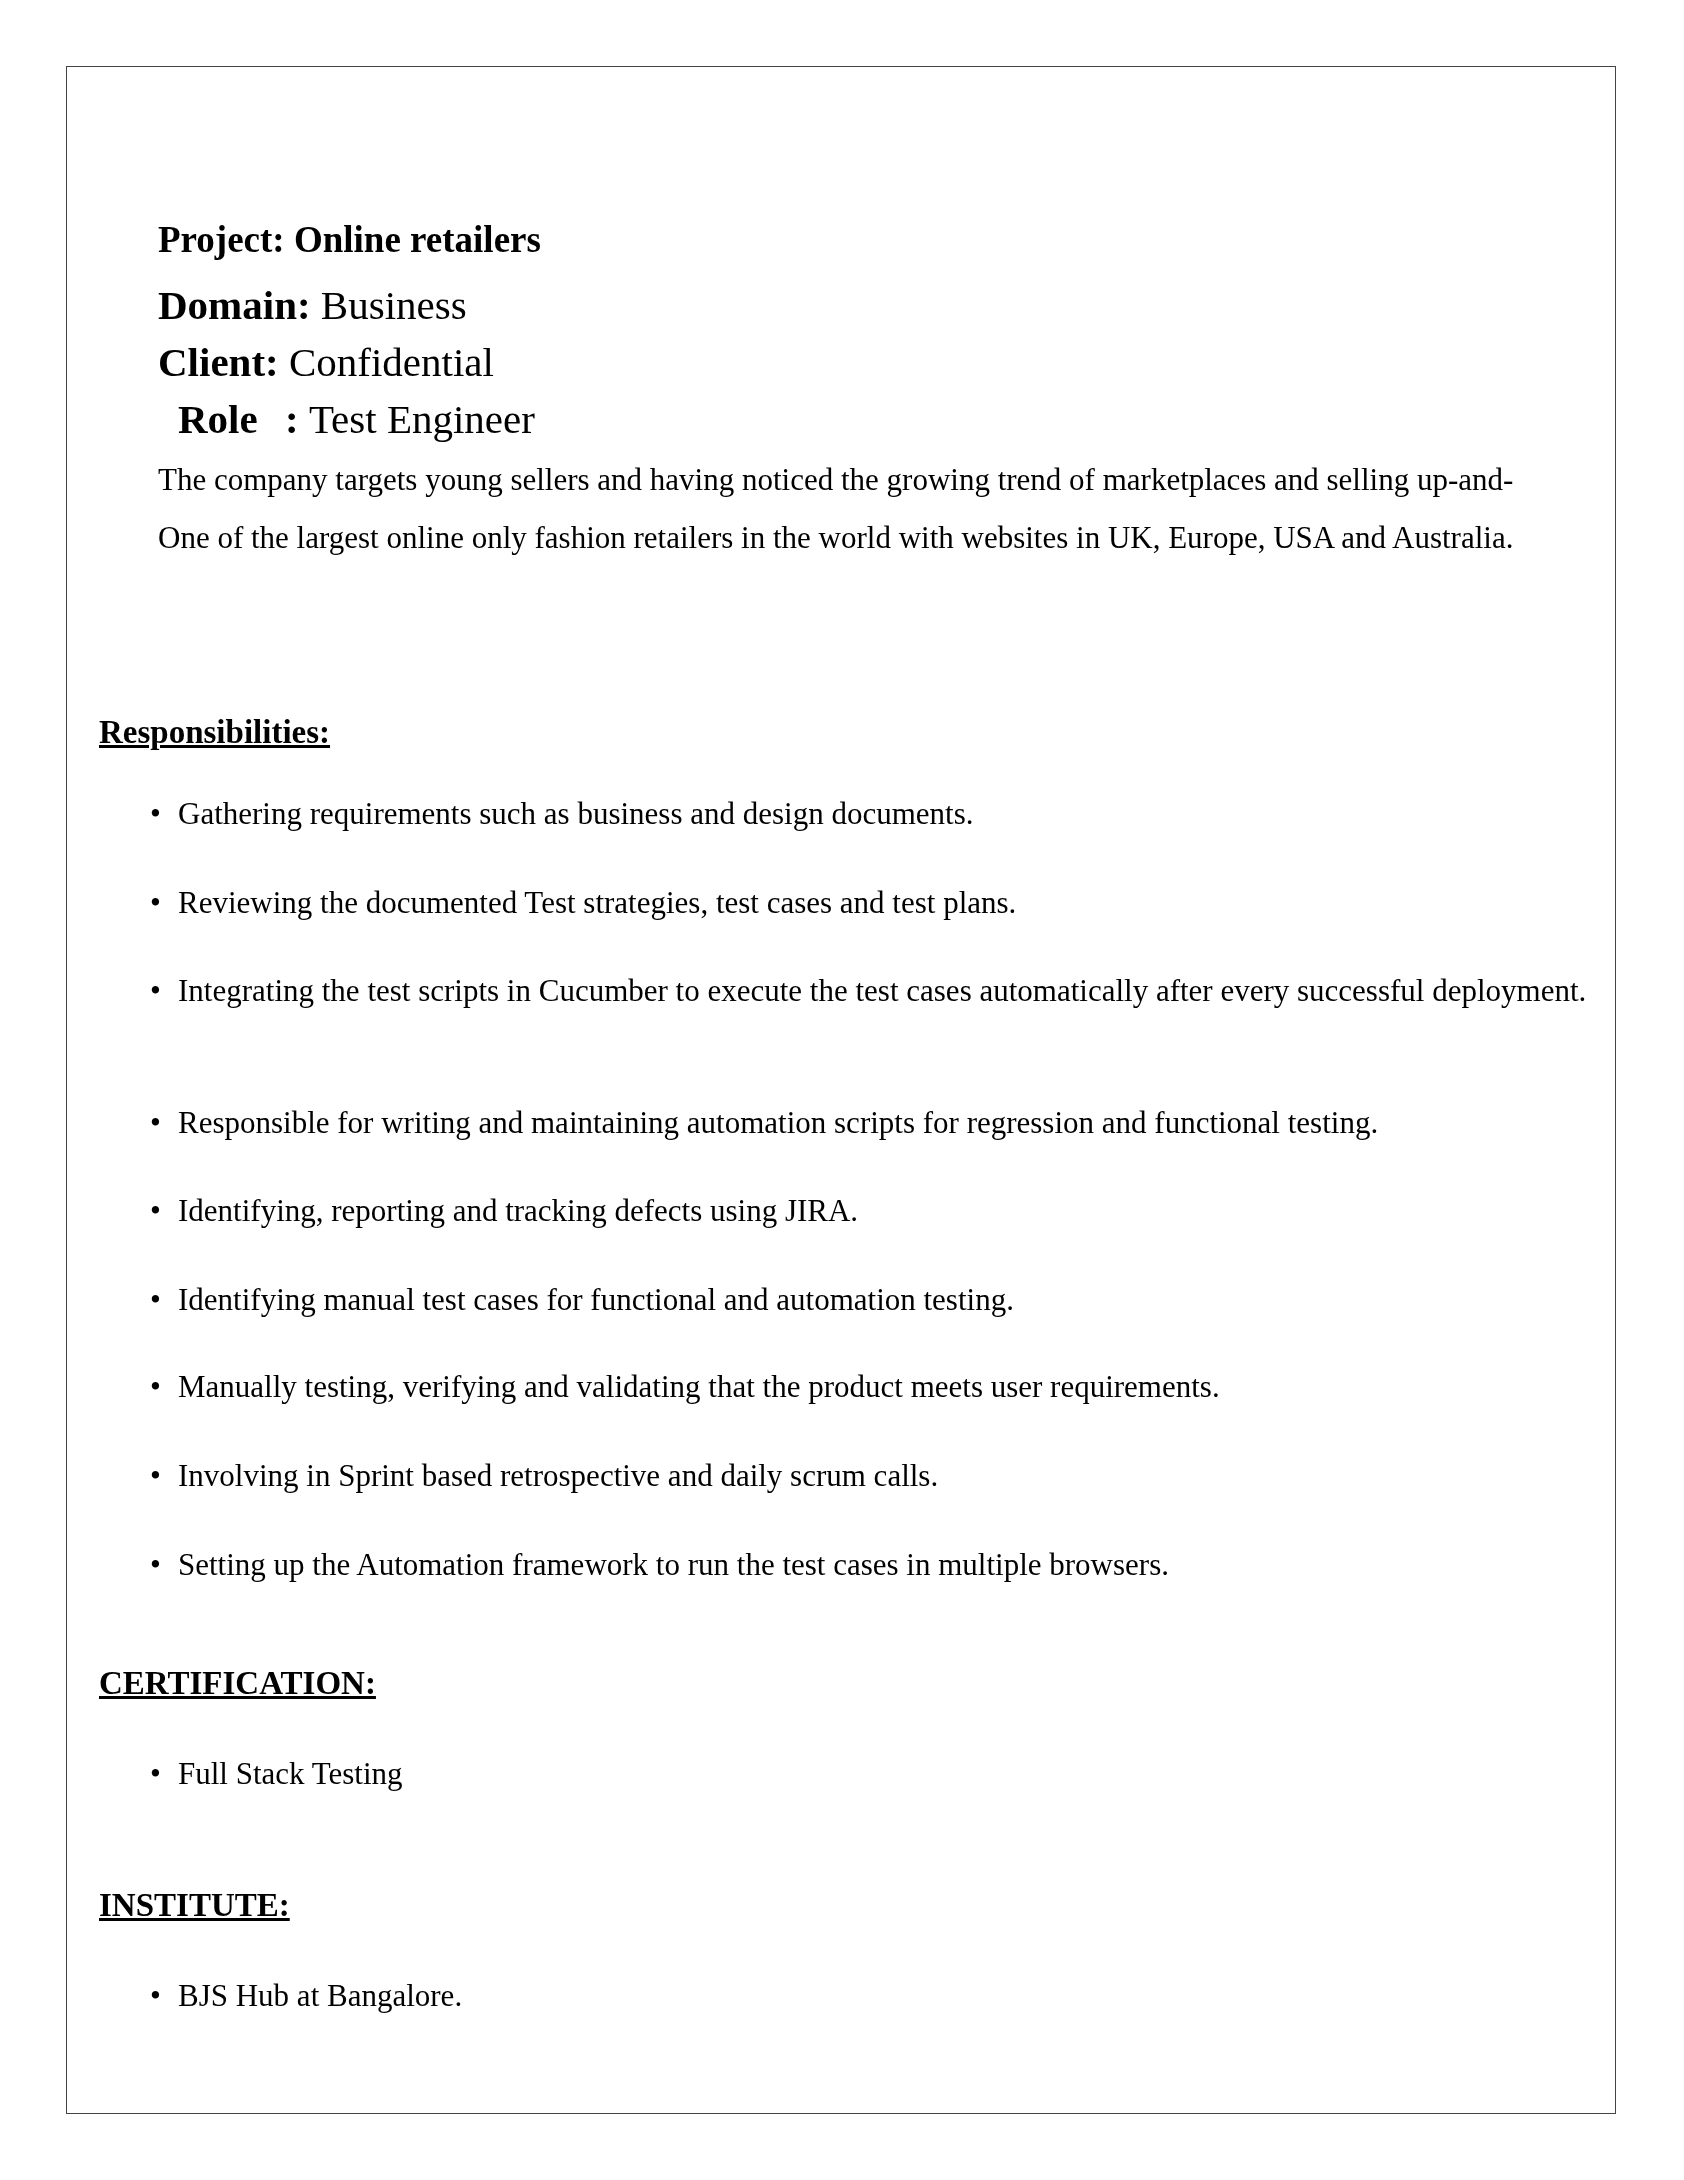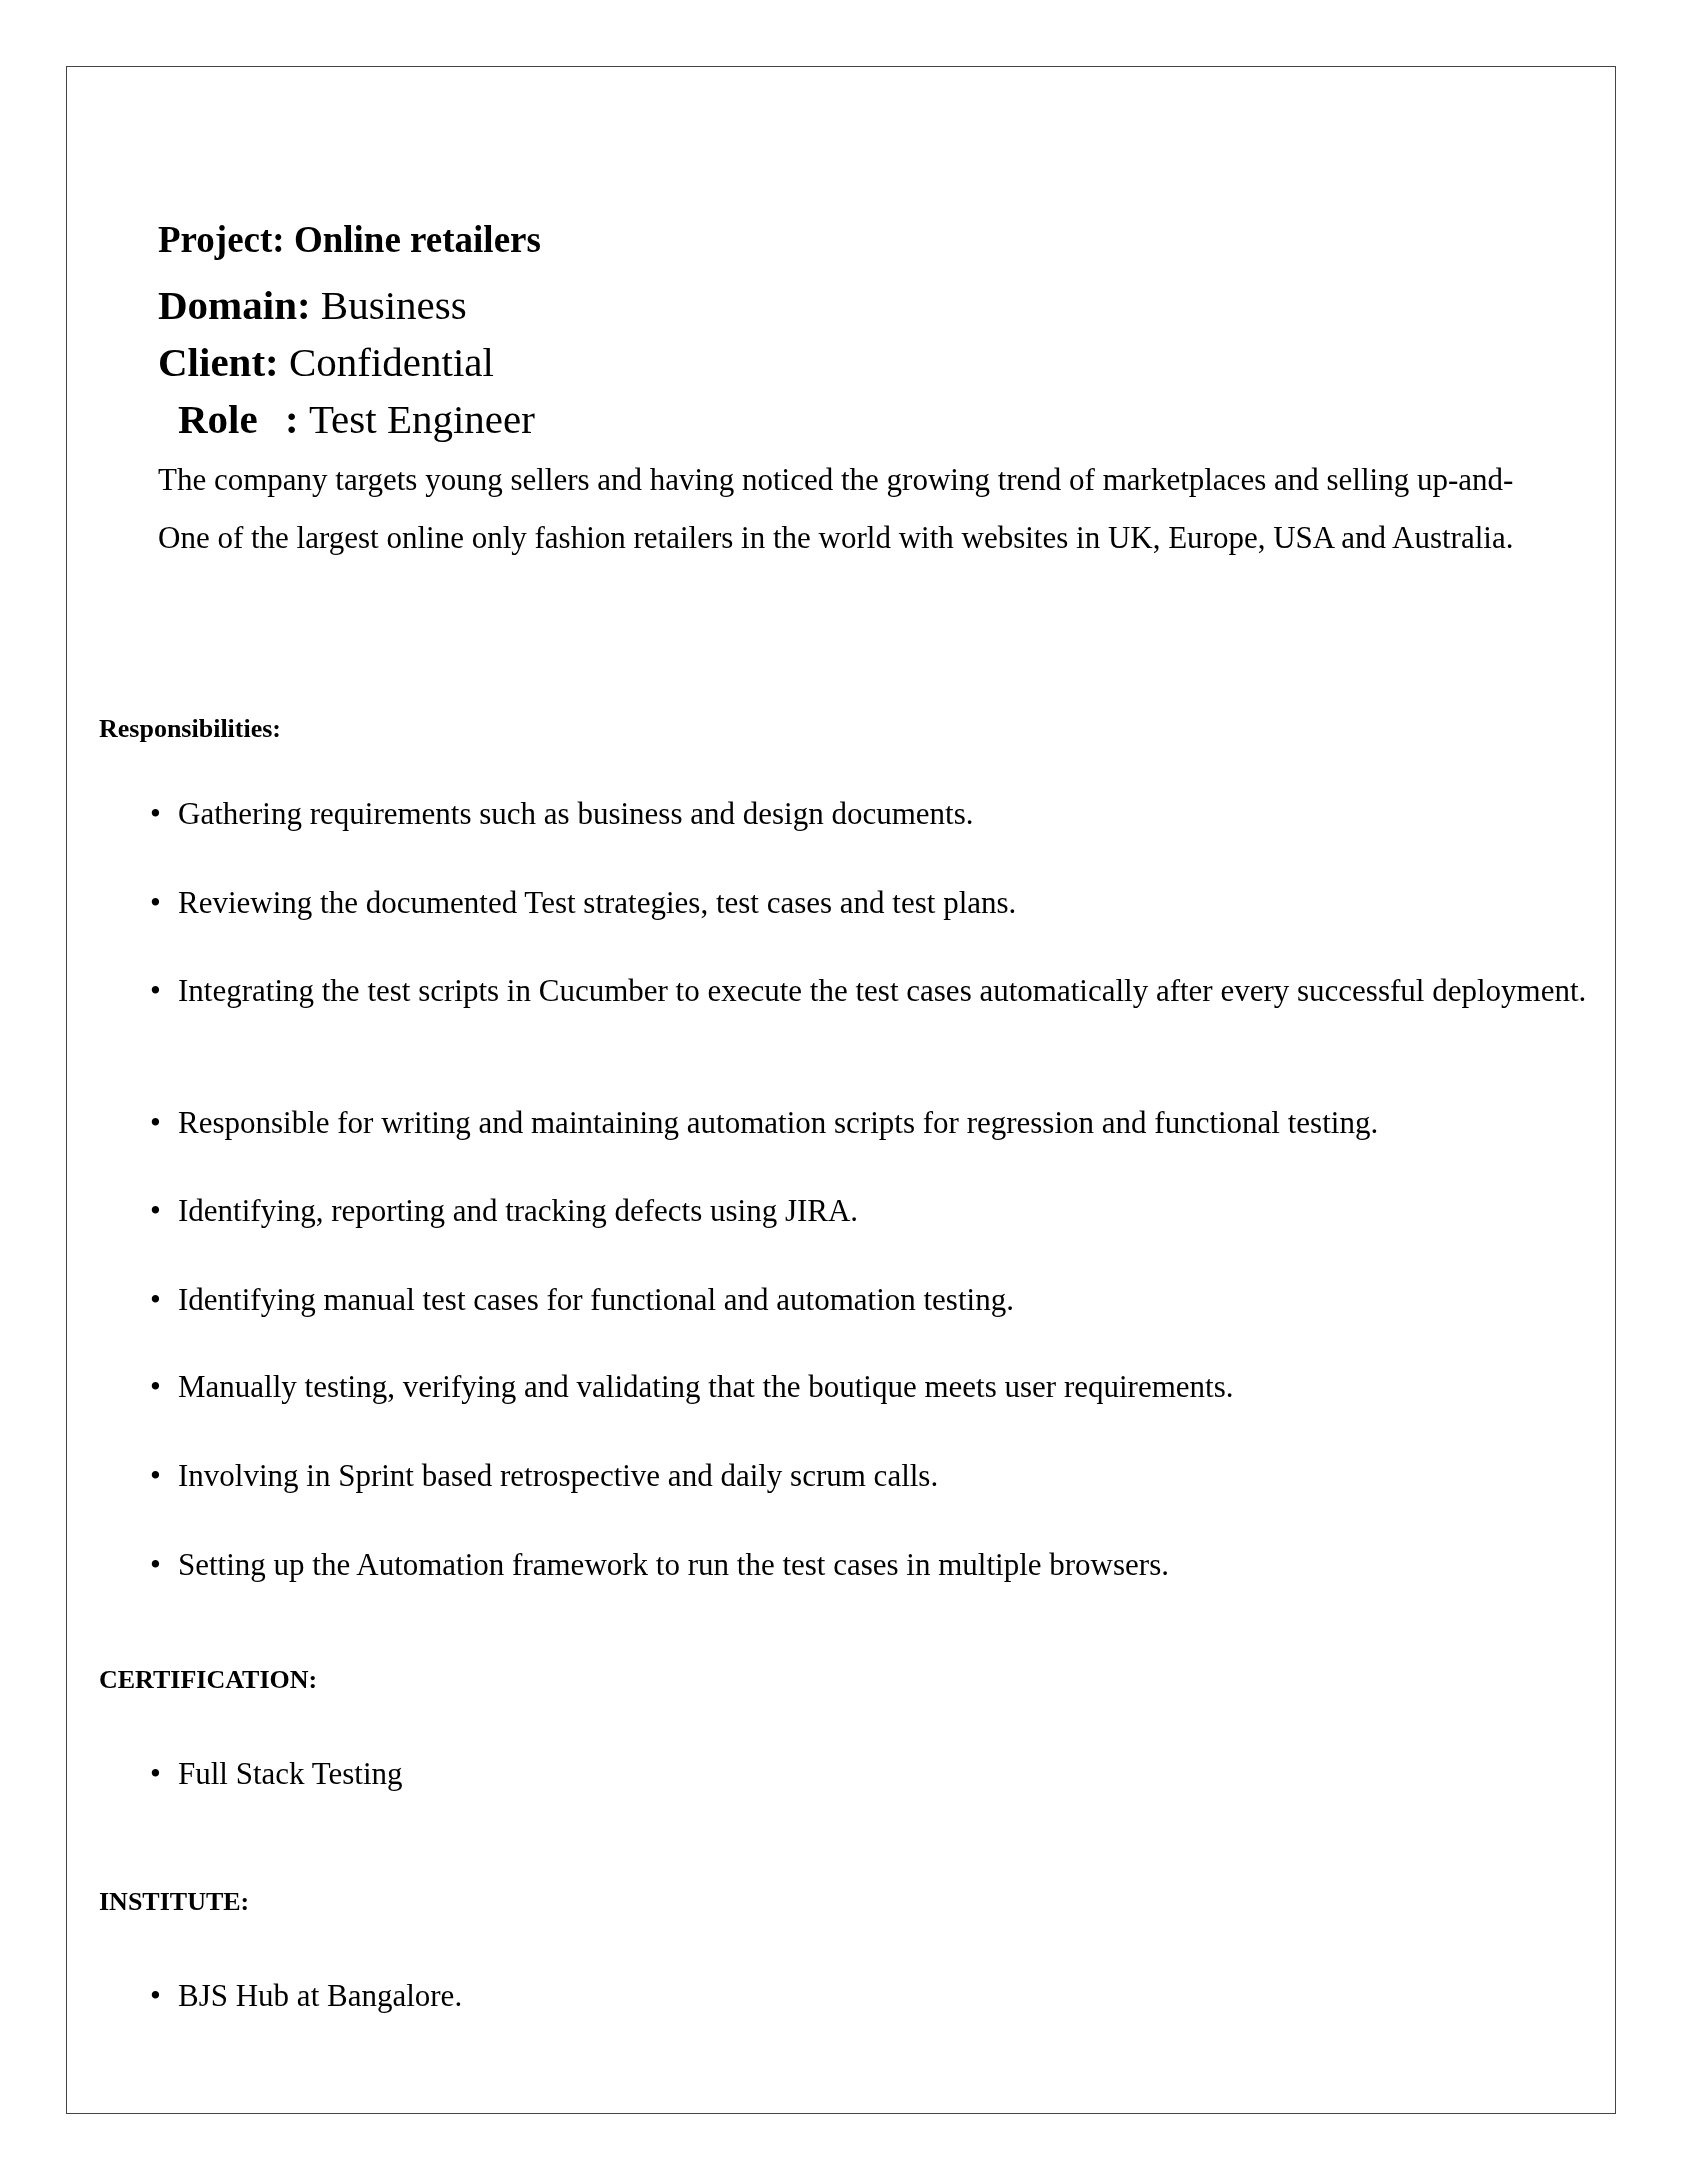--- a/index.html
+++ b/index.html
@@ -46,22 +46,23 @@
       width: 1431px;
       font-size: 31px;
       line-height: 58px;
       white-space: normal;
       text-align: left;
     }
     .desc span { display: block; white-space: nowrap; }
 
     .section-heading {
       left: 99px;
-      font-size: 26px;
+      font-size: 33px;
       font-weight: bold;
+      text-decoration: underline;
     }
 
     .bullet-item {
       left: 147px;
       width: 1440px;
       font-size: 31px;
       line-height: 43px;
       white-space: normal;
     }
     .bullet-item .bullet {
@@ -122,21 +123,21 @@
 <div class="abs bullet-item" style="top:1189px;">
   <span class="bullet">•</span>
   <span class="text">Identifying, reporting and tracking defects using JIRA.</span>
 </div>
 <div class="abs bullet-item" style="top:1278px;">
   <span class="bullet">•</span>
   <span class="text">Identifying manual test cases for functional and automation testing.</span>
 </div>
 <div class="abs bullet-item" style="top:1365px;">
   <span class="bullet">•</span>
-  <span class="text">Manually testing, verifying and validating that the boutique meets user requirements.</span>
+  <span class="text">Manually testing, verifying and validating that the product meets user requirements.</span>
 </div>
 <div class="abs bullet-item" style="top:1454px;">
   <span class="bullet">•</span>
   <span class="text">Involving in Sprint based retrospective and daily scrum calls.</span>
 </div>
 <div class="abs bullet-item" style="top:1543px;">
   <span class="bullet">•</span>
   <span class="text">Setting up the Automation framework to run the test cases in multiple browsers.</span>
 </div>
 

